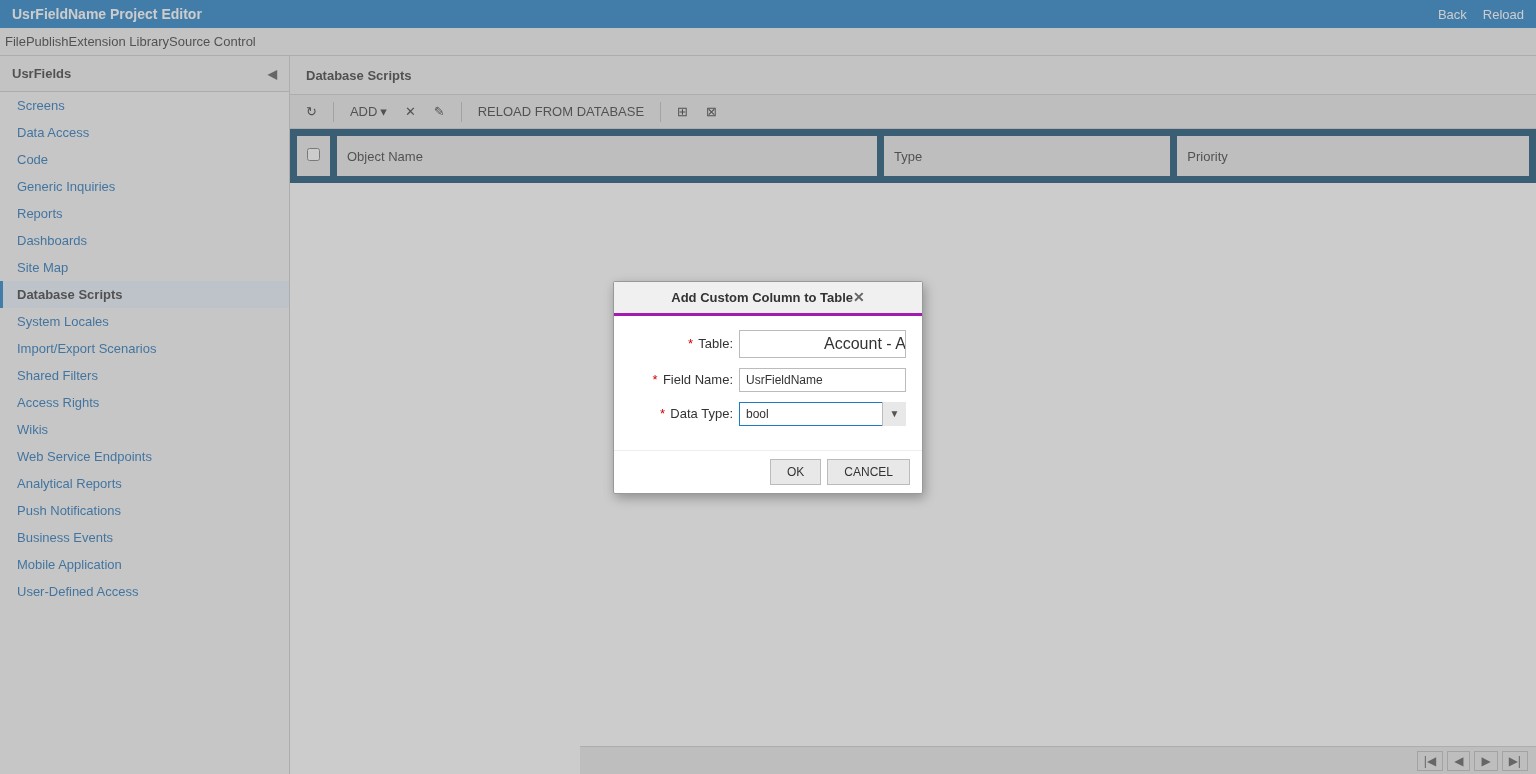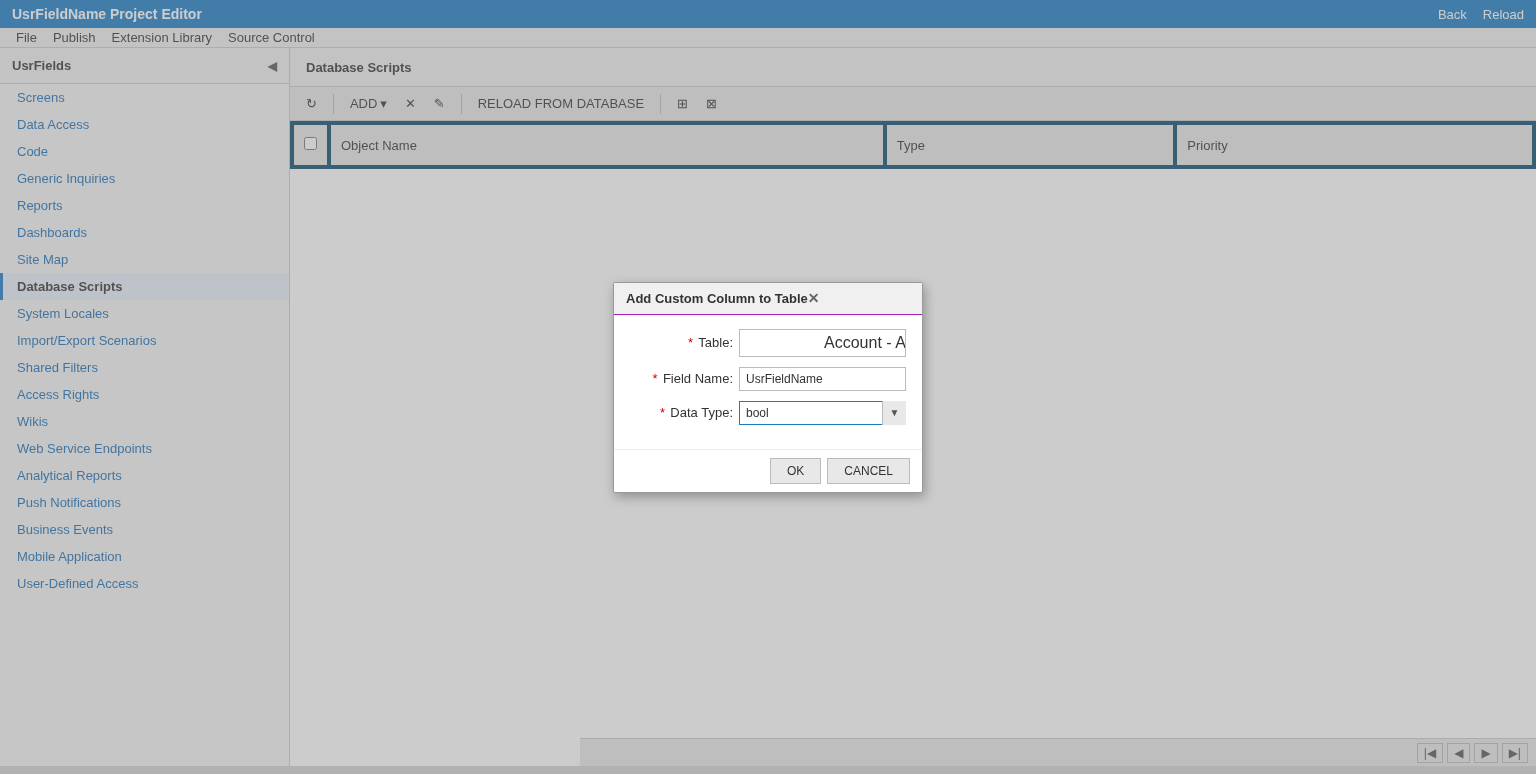--- a/index.html
+++ b/index.html
@@ -16,26 +16,25 @@
       padding: 0 12px;
       justify-content: space-between;
     }
     #title-bar .title { font-size: 14px; font-weight: bold; }
     #title-bar .title-actions { display: flex; gap: 16px; }
     #title-bar .title-actions a { color: white; text-decoration: none; font-size: 13px; }
 
     
     #menu-bar {
       background: #f0f0f0;
-      height: 20px;
-      display: flex;
-      align-items: center;
-      padding: 0 16px;
+      height: 28px;
+      display: flex;
+      align-items: center;
+      padding: 0 5px;
       border-bottom: 1px solid #ccc;
-      gap: 16px;
     }
     #menu-bar span { cursor: pointer; color: #333; font-size: 13px; }
 
     
     #main-layout {
       display: flex;
       height: calc(774px - 56px);
     }
 
     
@@ -118,21 +117,21 @@
     .toolbar-sep { width: 1px; height: 20px; background: #bbb; margin: 0 4px; }
 
     
     #data-table {
       width: 100%;
       border-collapse: collapse;
       background: white;
     }
     #data-table th {
       background: #e8e8e8;
-      border: 4px solid #0c4a6e;
+      border: 7px solid #0c4a6e;
       padding: 12px 10px;
       text-align: left;
       font-weight: normal;
       color: #333;
       font-size: 12px;
     }
     .table-container {
       background: white;
       flex: 1;
       overflow: auto;
@@ -176,25 +175,25 @@
     
     #modal-dialog {
       background: white;
       border: 1px solid #999;
       box-shadow: 2px 4px 12px rgba(0,0,0,0.3);
       width: 310px;
       border-radius: 2px;
     }
     #modal-header {
       background: #f0f0f0;
-      border-bottom: 1px solid #a21caf;
+      border-bottom: 3px solid #a21caf;
       padding: 8px 12px;
       display: flex;
       align-items: center;
-      justify-content: flex-start;
+      justify-content: center;
       font-size: 13px;
       font-weight: bold;
       color: #333;
     }
     #modal-close {
       cursor: pointer;
       color: #666;
       font-size: 14px;
       line-height: 1;
     }

